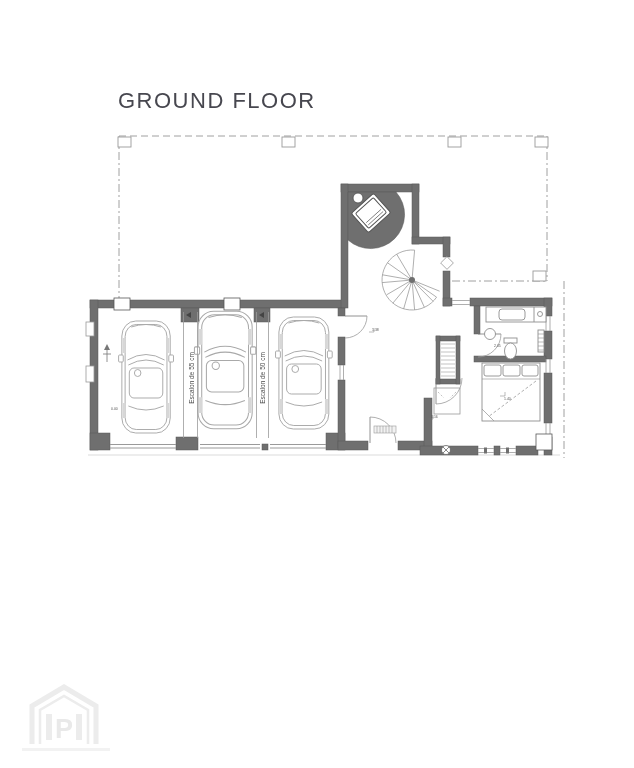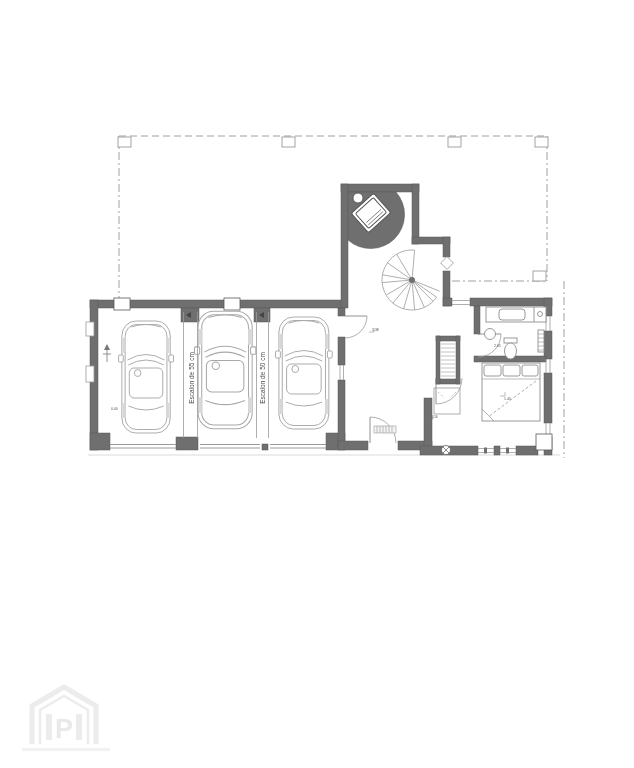--- a/index.html
+++ b/index.html
@@ -8,20 +8,21 @@
   .floor-title{position:absolute;left:118px;top:88px;font-size:22px;font-weight:300;
         letter-spacing:1.5px;color:#47474f;}
   svg text{font-family:"Liberation Sans",sans-serif;}
   .plan-svg{position:absolute;left:0;top:0;}
 </style>
 </head>
 <body>
 
 <div class="page">
 
+  <div class="floor-title">GROUND FLOOR</div>
 
   <svg class="plan-svg" width="634" height="768" viewBox="0 0 634 768">
 
     <defs>
       <g id="car-shape" stroke="#a9a9a9" stroke-width="1" fill="none">
         <rect x="2" y="3" width="52" height="112" rx="15" fill="#ffffff"></rect>
         <rect x="5.5" y="6.5" width="45" height="105" rx="12"></rect>
         <path d="M12,9 q16,-5 32,0"></path>
         <path d="M8,42 Q28,31 48,42"></path>
         <path d="M9,47 Q28,37 47,47"></path>

